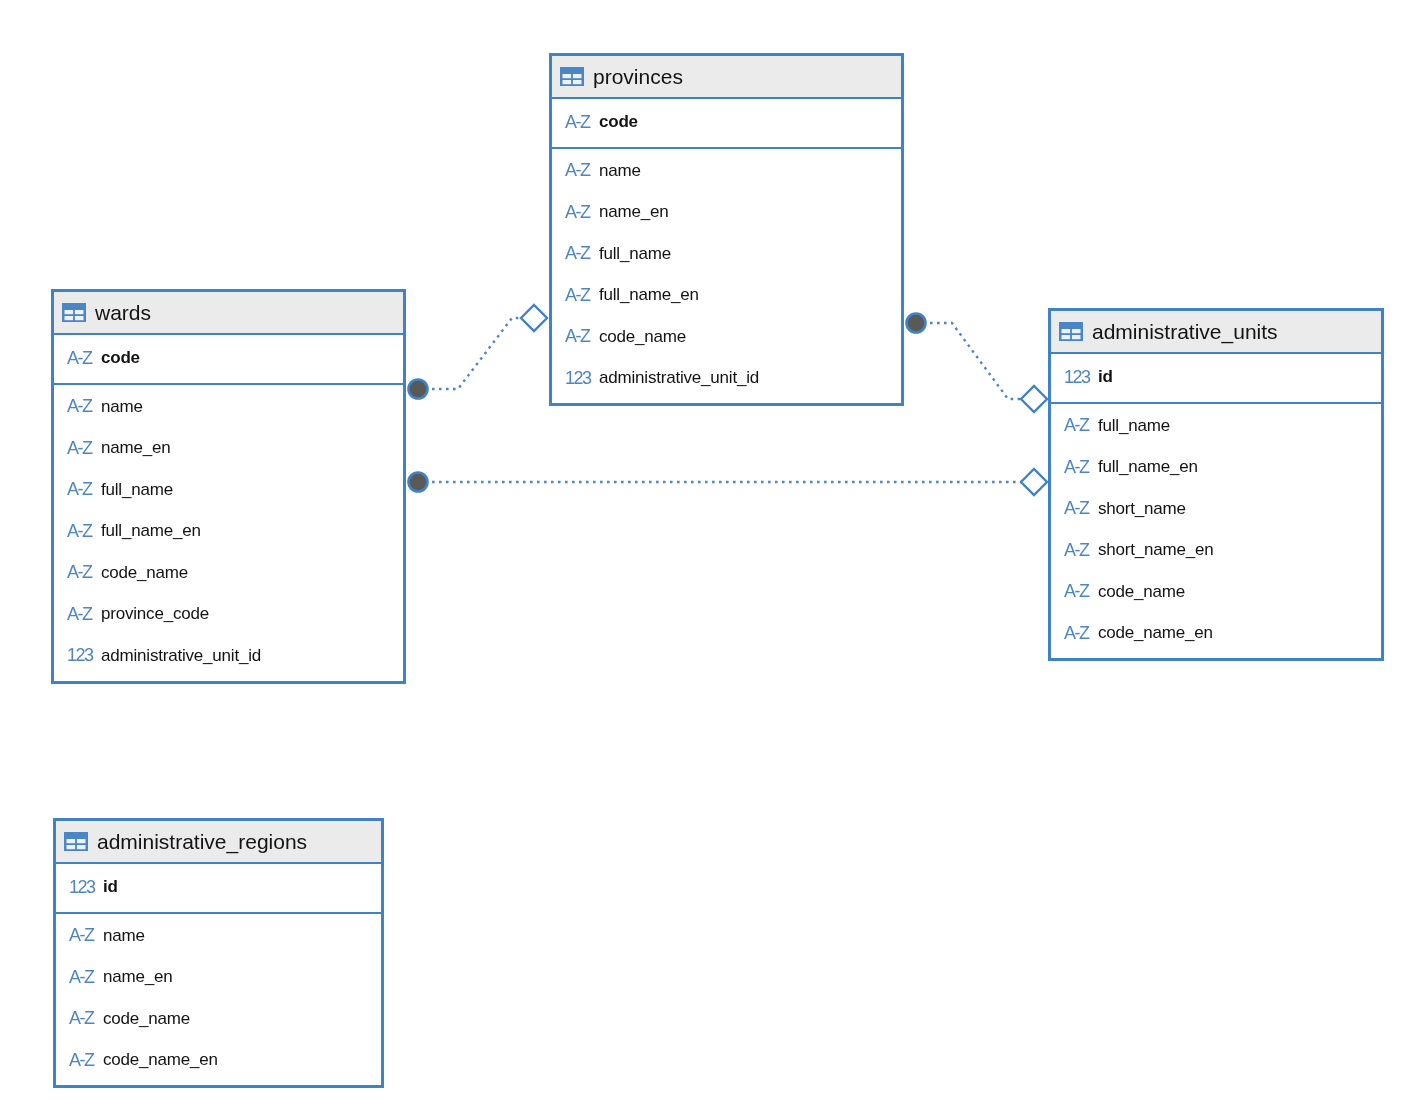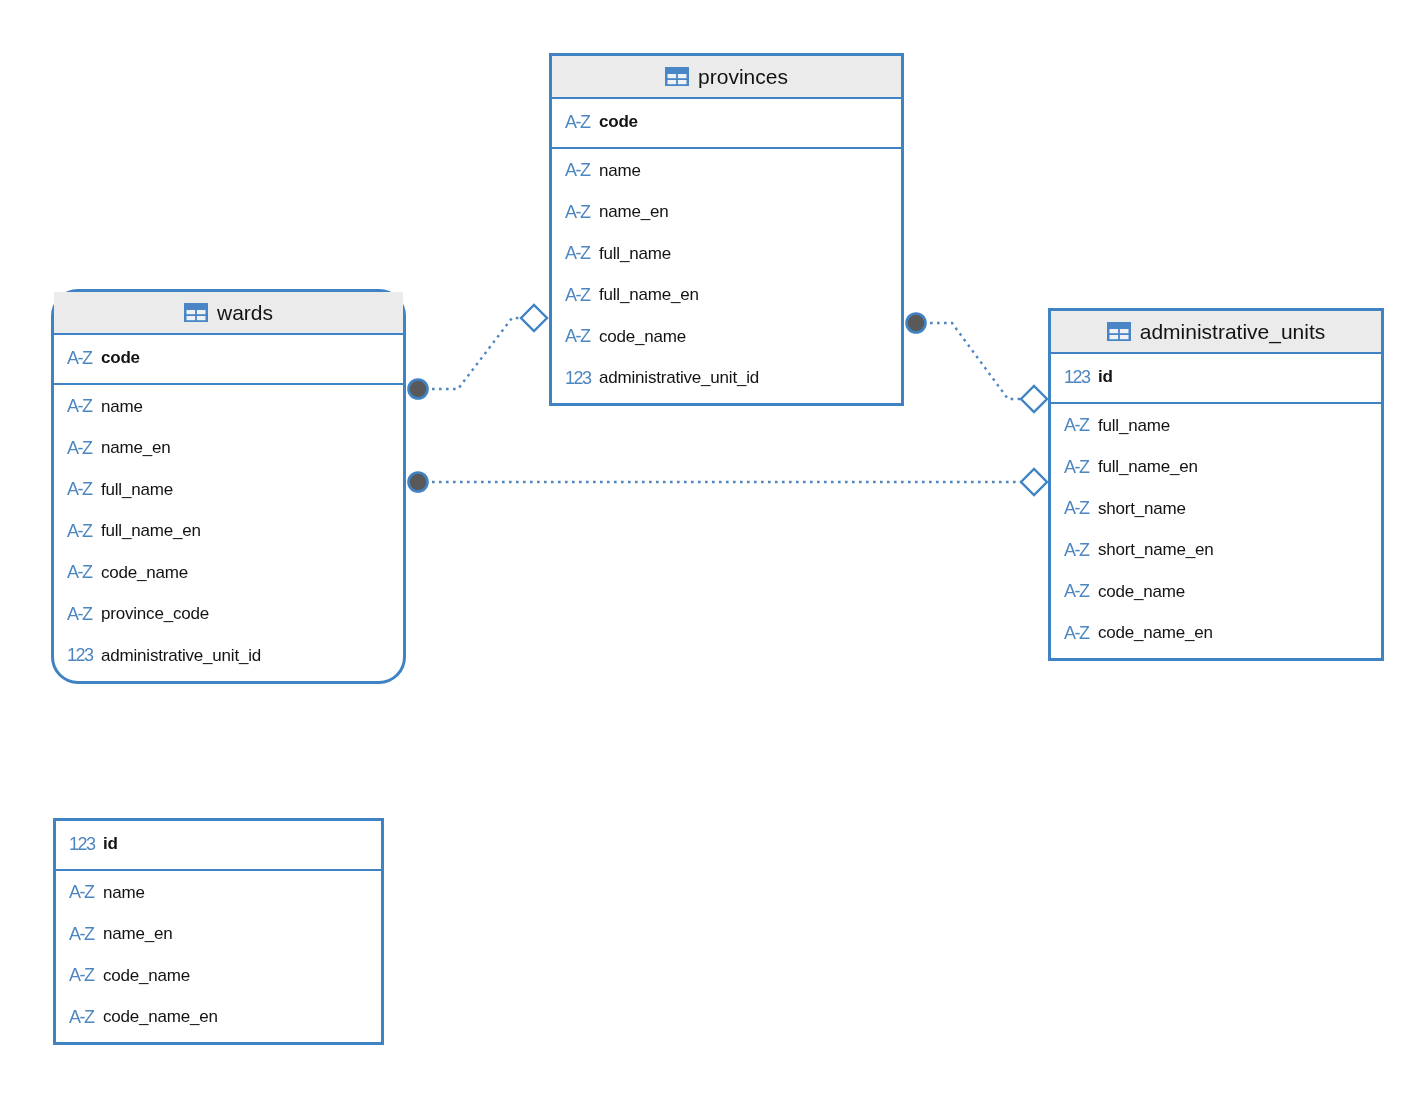--- a/index.html
+++ b/index.html
@@ -21,21 +21,21 @@
   .rel-line{fill:none;stroke:var(--line);stroke-width:2.4;stroke-dasharray:2.6 4.4;}
   .rel-circle{fill:var(--circlefill);stroke:var(--blue);stroke-width:2.6;}
   .rel-diamond{fill:#ffffff;stroke:var(--blue);stroke-width:2.4;}
   .entity{
     position:absolute;background:#ffffff;
     border:3px solid var(--blue);
   }
   .entity-header{
     height:43px;background:var(--headerbg);
     border-bottom:2px solid var(--blue);
-    display:flex;align-items:center;justify-content:center;gap:9px;
+    display:flex;align-items:center;justify-content:flex-start;gap:9px;
     padding:0 8px;white-space:nowrap;
   }
   .table-icon{display:inline-flex;align-items:center;flex:0 0 auto;}
   .entity-title{font-size:21px;color:var(--text);}
   .row{
     height:41.5px;display:flex;align-items:center;
     padding:0 8px 2px 13px;white-space:nowrap;overflow:hidden;
   }
   .pk-section .row{height:48px;}
   .pk-section{border-bottom:2px solid var(--blue);}
@@ -108,21 +108,21 @@
           <div class="row">
     <span class="type-icon">A-Z</span>
     <span class="col-name">code_name</span>
   </div>
           <div class="row">
     <span class="type-icon">123</span>
     <span class="col-name">administrative_unit_id</span>
   </div>
         </div>
   </div>
-      <div class="entity" style="left: 51px; top: 289px; width: 355px; border-radius: 27px;">
+      <div class="entity" style="left: 51px; top: 289px; width: 355px;">
     <div class="entity-header">
       <span class="table-icon">
         <svg width="24" height="19" viewBox="0 0 24 19" aria-hidden="true">
           <rect x="0" y="0" width="24" height="19" fill="#4a86c5"></rect>
           <rect x="2.5" y="7" width="8.6" height="4.2" fill="#eef2f7"></rect>
           <rect x="12.9" y="7" width="8.6" height="4.2" fill="#eef2f7"></rect>
           <rect x="2.5" y="13" width="8.6" height="4.2" fill="#eef2f7"></rect>
           <rect x="12.9" y="13" width="8.6" height="4.2" fill="#eef2f7"></rect>
         </svg>
       </span>
@@ -205,20 +205,32 @@
     <span class="type-icon">A-Z</span>
     <span class="col-name">code_name</span>
   </div>
           <div class="row">
     <span class="type-icon">A-Z</span>
     <span class="col-name">code_name_en</span>
   </div>
         </div>
   </div>
       <div class="entity" style="left: 53px; top: 818px; width: 331px;">
+    <div class="entity-header">
+      <span class="table-icon">
+        <svg width="24" height="19" viewBox="0 0 24 19" aria-hidden="true">
+          <rect x="0" y="0" width="24" height="19" fill="#4a86c5"></rect>
+          <rect x="2.5" y="7" width="8.6" height="4.2" fill="#eef2f7"></rect>
+          <rect x="12.9" y="7" width="8.6" height="4.2" fill="#eef2f7"></rect>
+          <rect x="2.5" y="13" width="8.6" height="4.2" fill="#eef2f7"></rect>
+          <rect x="12.9" y="13" width="8.6" height="4.2" fill="#eef2f7"></rect>
+        </svg>
+      </span>
+      <span class="entity-title">administrative_regions</span>
+    </div>
     <div class="pk-section">
           <div class="row">
     <span class="type-icon">123</span>
     <span class="col-name">id</span>
   </div>
         </div>
     <div class="col-section">
           <div class="row">
     <span class="type-icon">A-Z</span>
     <span class="col-name">name</span>

